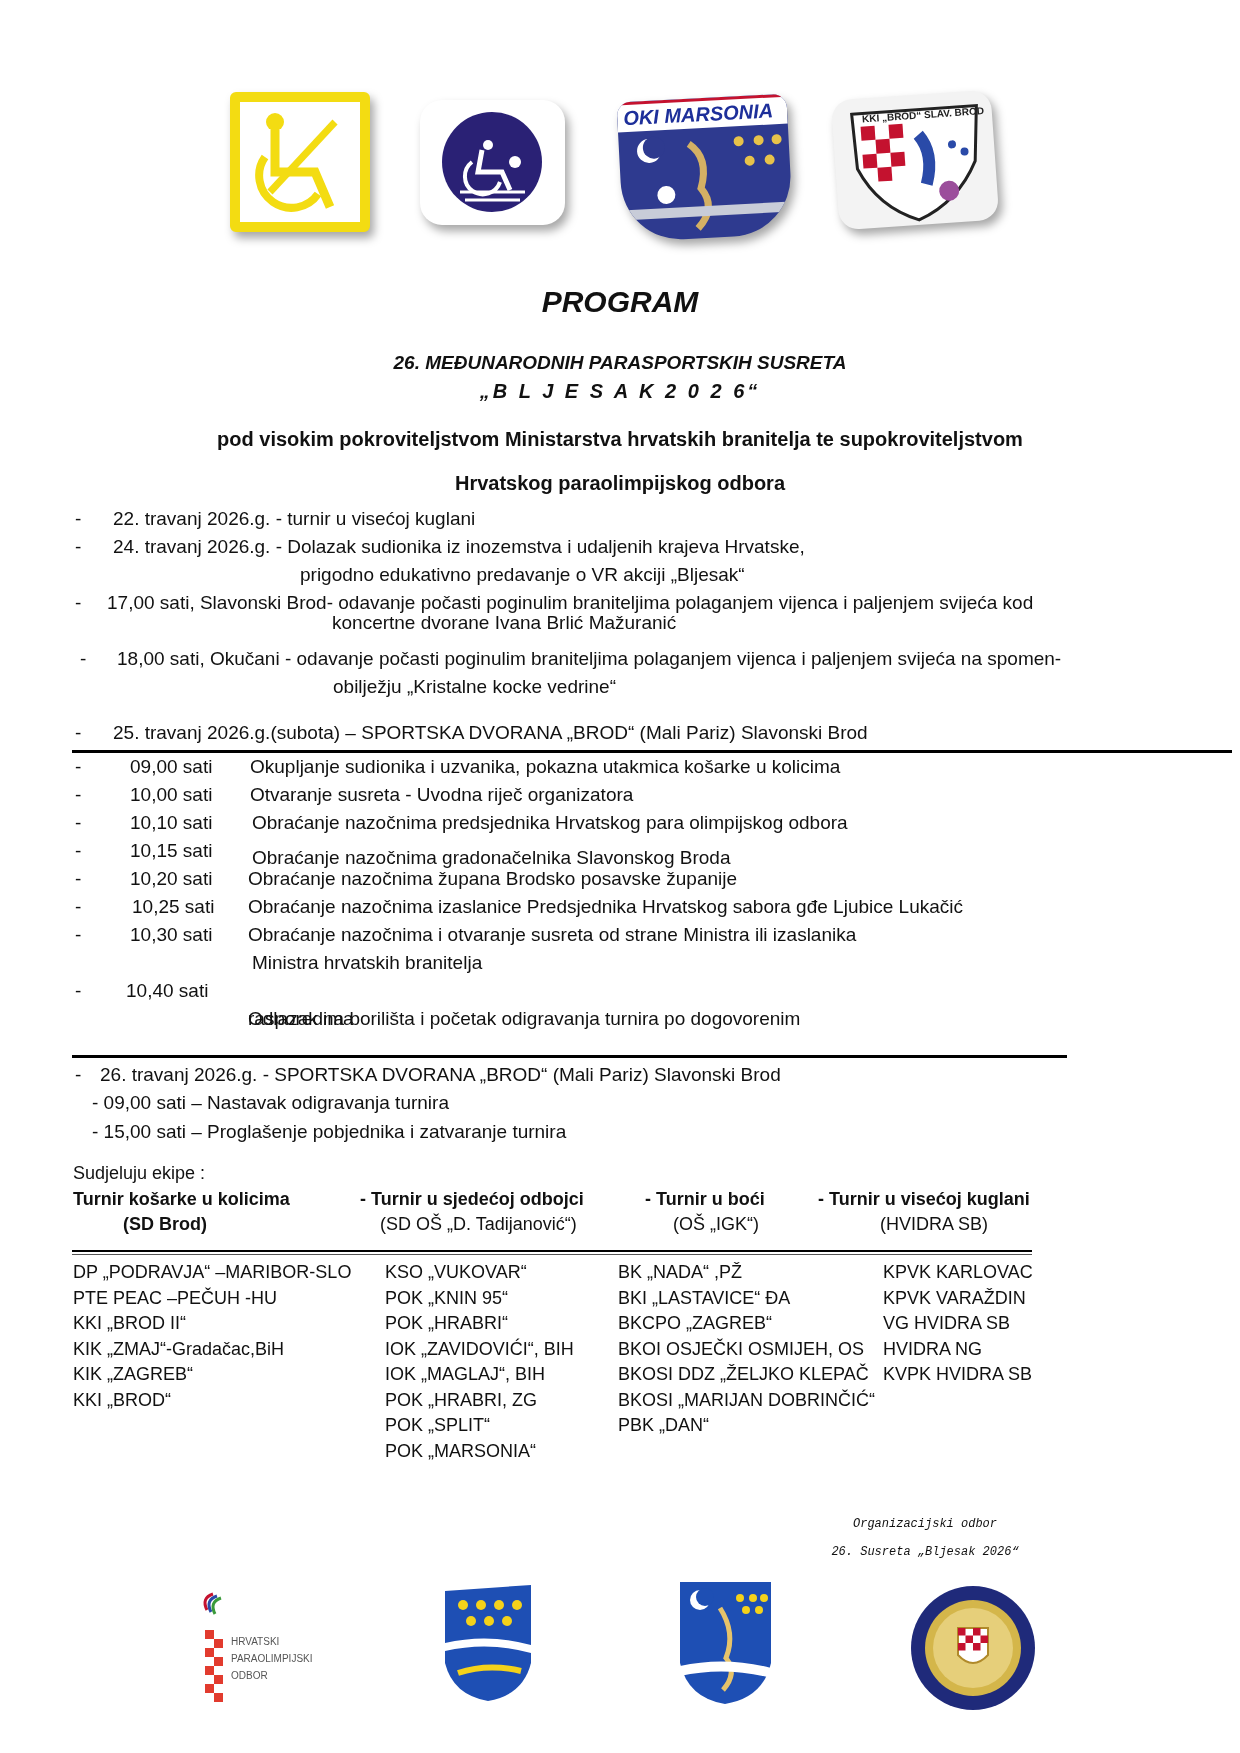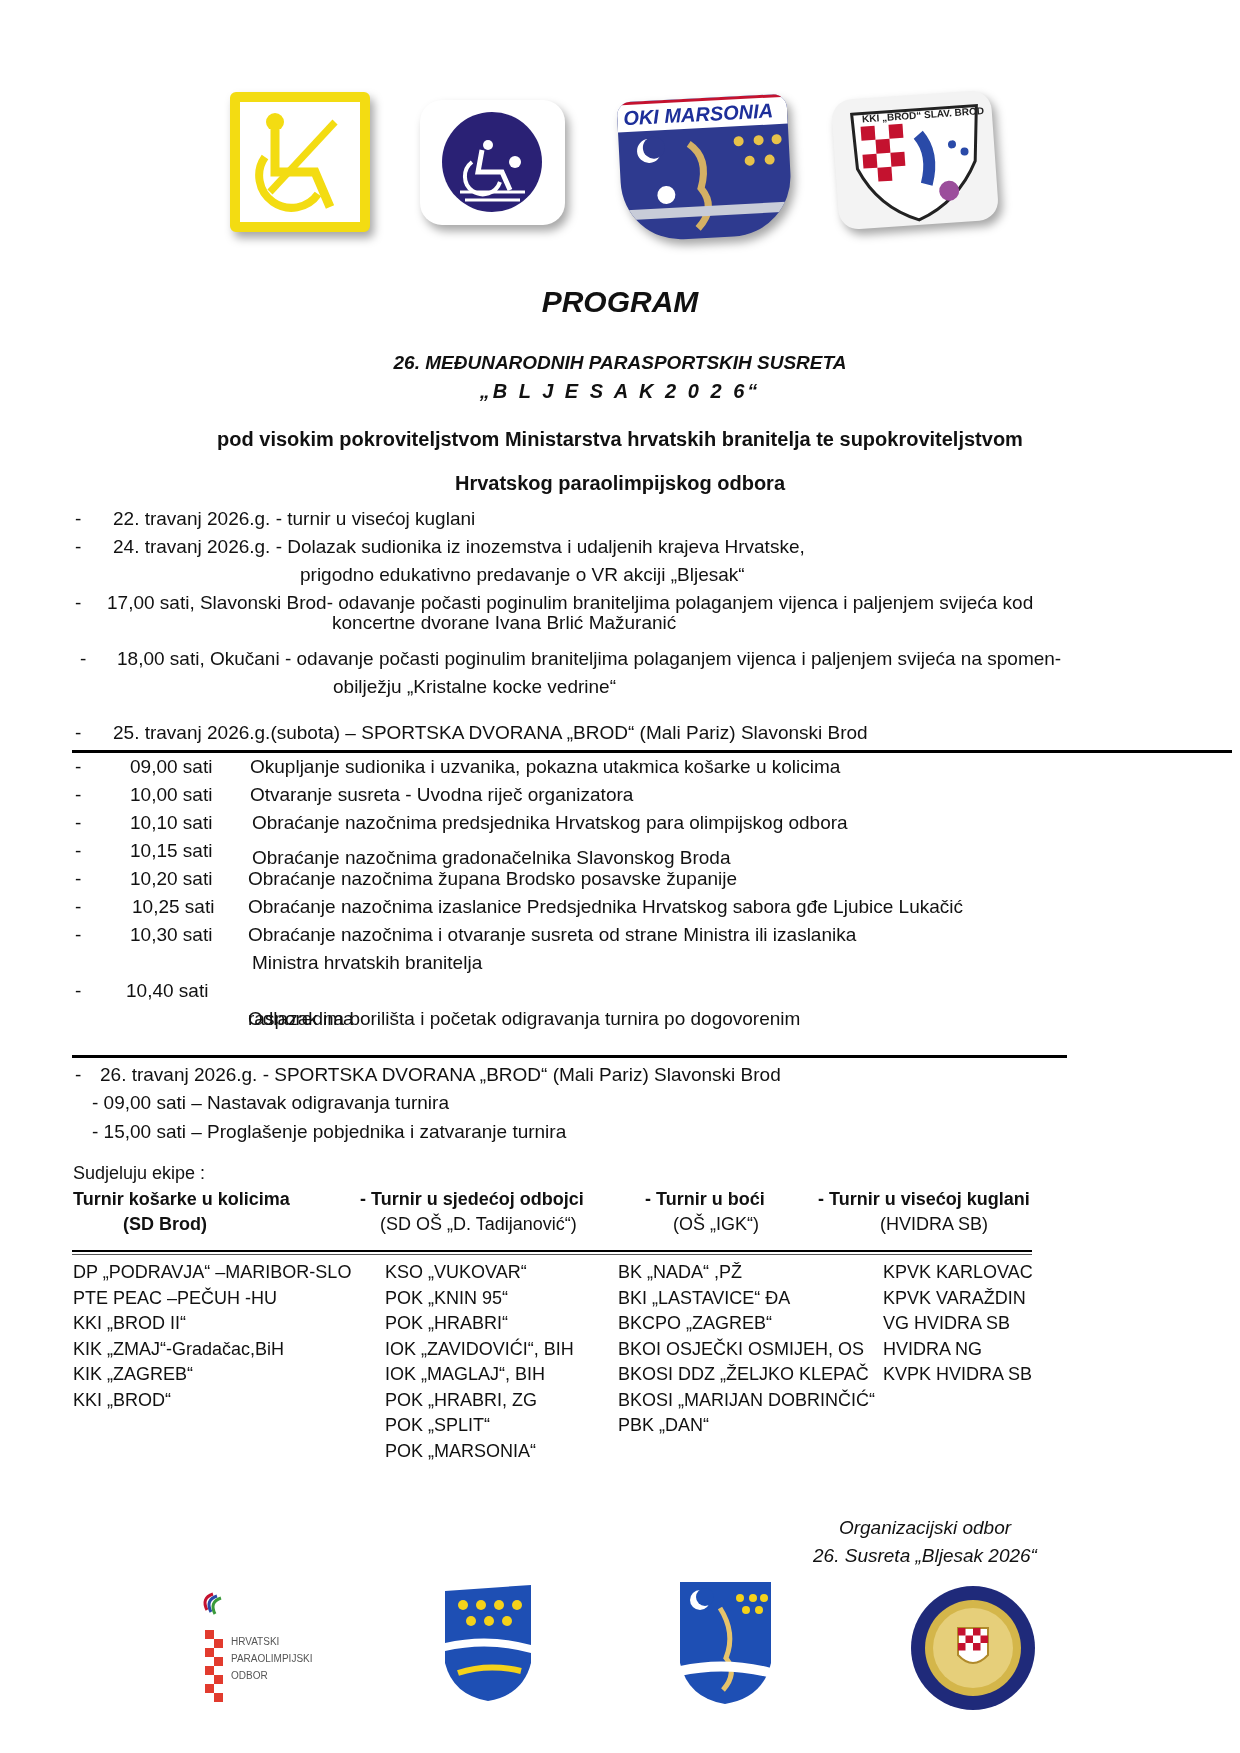--- a/index.html
+++ b/index.html
@@ -9,21 +9,21 @@
   .logo { position: absolute; border-radius: 22px; box-shadow: 4px 6px 10px rgba(0,0,0,0.35); overflow: hidden; }
   .center { position: absolute; left: 0; width: 1240px; text-align: center; }
   .title { font-size: 30px; font-weight: bold; font-style: italic; }
   .subtitle { font-size: 19px; font-weight: bold; font-style: italic; }
   .patron { font-size: 20px; font-weight: bold; }
   .line { position: absolute; font-size: 19px; white-space: nowrap; }
   .dash { position: absolute; font-size: 19px; }
   .rule { position: absolute; background: #000; }
   .teams { position: absolute; font-size: 18px; white-space: nowrap; line-height: 25.5px; }
   .hdr { font-weight: bold; font-size: 18px; }
-  .sig { position: absolute; font-style: italic; font-size: 19px; text-align: center; }
+  .sig { position: absolute; font-style: italic; font-size: 12px; text-align: center; font-family: Liberation Mono, monospace; }
 </style>
 </head>
 <body>
 
 <div class="logo" style="left:230px;top:92px;width:140px;height:140px;background:#fff;border:10px solid #f3dc12;border-radius:6px;box-sizing:border-box;">
   <svg width="120" height="120" viewBox="0 0 120 120">
     <circle cx="35" cy="20" r="9" fill="#f3dc12"></circle>
     <path d="M35 28 L35 70 L75 70 L90 105" stroke="#f3dc12" stroke-width="9" fill="none"></path>
     <path d="M25 55 A32 32 0 1 0 78 92" stroke="#f3dc12" stroke-width="8" fill="none"></path>
     <path d="M30 90 L95 20" stroke="#f3dc12" stroke-width="7"></path>

